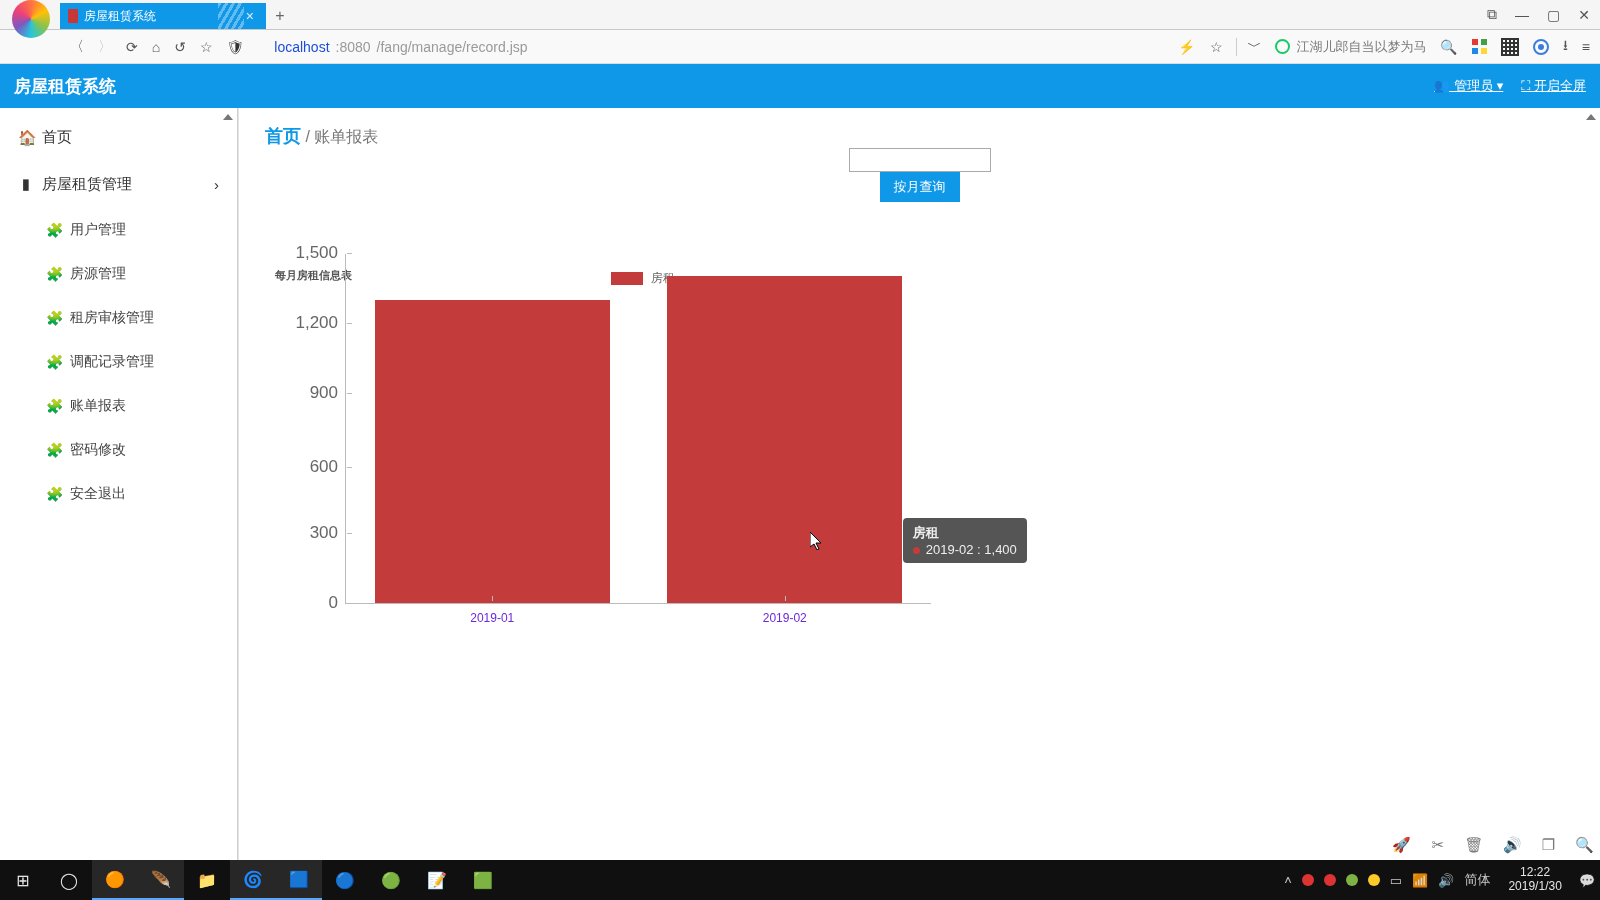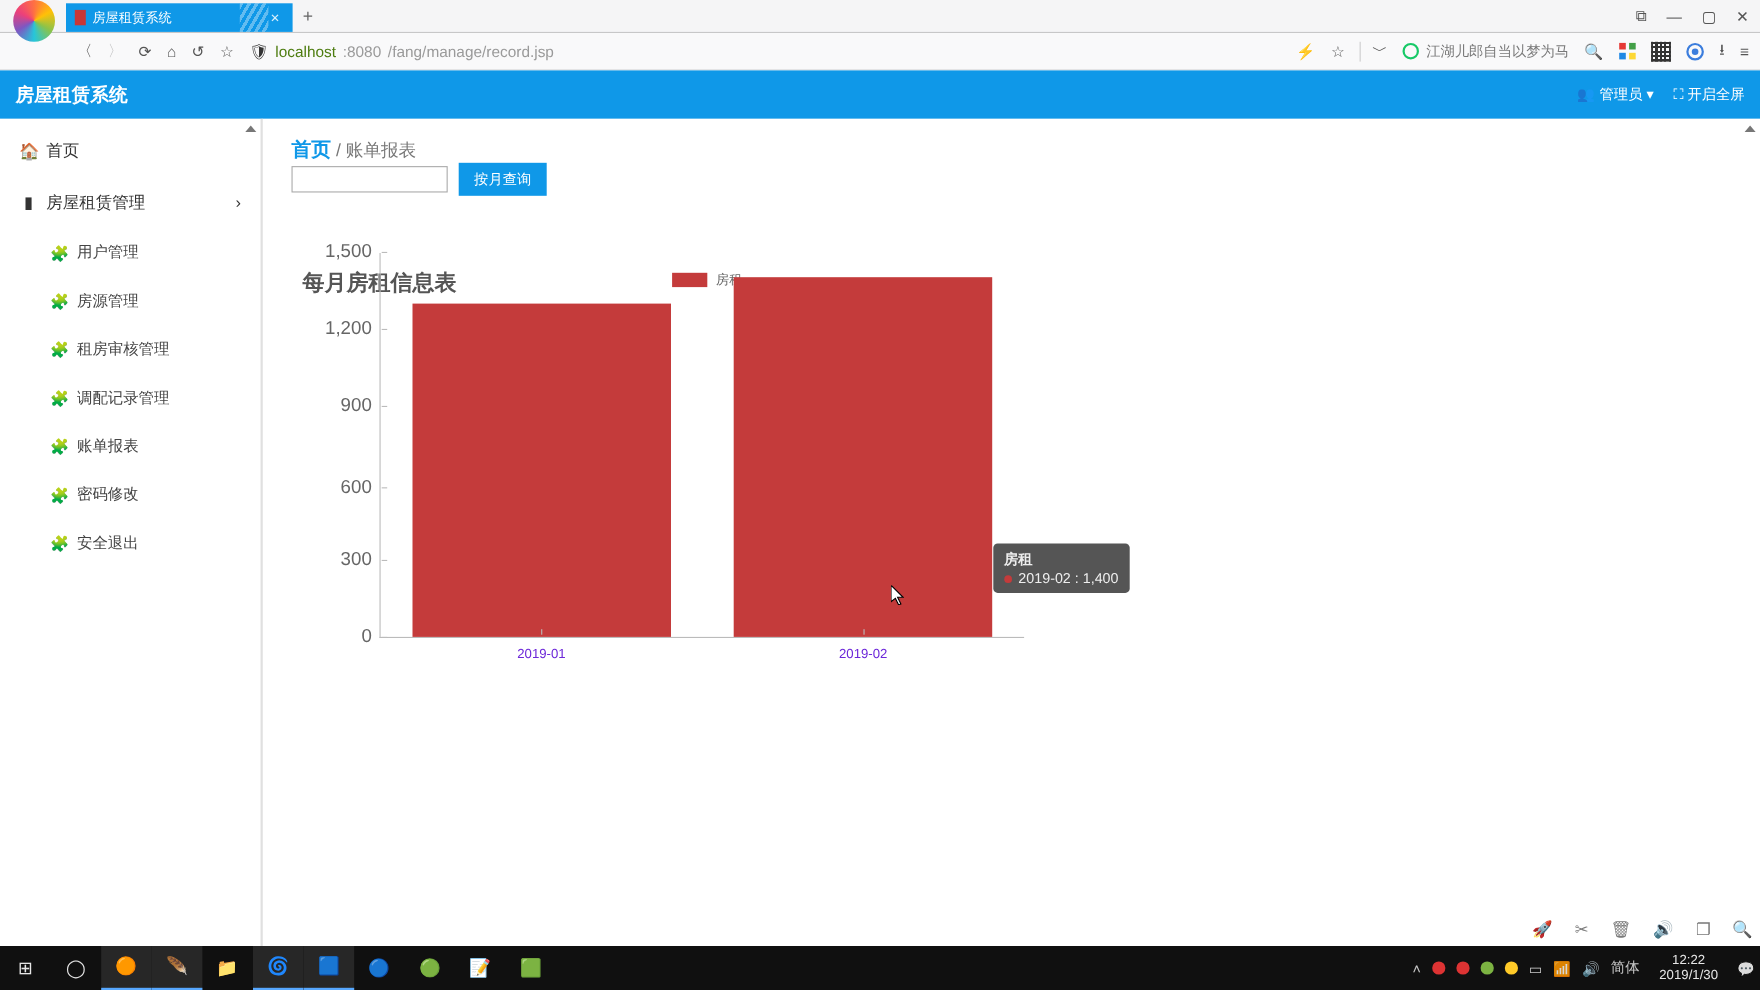--- a/index.html
+++ b/index.html
@@ -12,58 +12,58 @@
   .tab .fav { width:10px; height:14px; background:#c83737; margin-right:6px;}
   .tab .tclose { margin-left:auto; font-size:14px; padding:0 4px; opacity:.85;}
   .tab-stripes{position:absolute; right:22px; top:0; bottom:0; width:26px; background:repeating-linear-gradient(120deg,rgba(255,255,255,.35)0 3px,transparent 3px 6px);}
   .newtab { width:28px; height:26px; display:flex; align-items:center; justify-content:center; color:#666; font-size:16px;}
   .titlebar-right{ margin-left:auto; display:flex; align-items:center; gap:18px; padding-right:10px; height:100%; color:#555;}
   .titlebar-right span{font-size:14px;}
 
   .addrbar { height:34px; background:#f9f9fa; display:flex; align-items:center; padding:0 10px 0 70px; gap:14px; border-bottom:1px solid #dcdcdc; font-size:14px; color:#555;}
   .addrbar .icn{cursor:pointer; display:inline-flex;}
   .url { flex:0 0 auto; display:flex; align-items:center; gap:6px; color:#333;}
-  .url .host{color:#4d7c0f;}
+  .url .host{color:#1d4ed8;margin-left:24px;}
   .url .path{color:#9a9a9a;}
   .addr-spacer{flex:1;}
   .hao-cap { display:flex; align-items:center; gap:6px; color:#797979; font-size:13px;}
   .hao-circle{width:15px;height:15px;border:2px solid #17c967;border-radius:50%;}
   .grid4 { width:15px;height:15px; background:
      linear-gradient(#e53935,#e53935) 0 0/6px 6px no-repeat,
      linear-gradient(#43a047,#43a047) 9px 0/6px 6px no-repeat,
      linear-gradient(#1e88e5,#1e88e5) 0 9px/6px 6px no-repeat,
      linear-gradient(#fdd835,#fdd835) 9px 9px/6px 6px no-repeat;}
   .qr { width:18px;height:18px;background:#333; -webkit-mask:radial-gradient(circle,#000 60%,transparent 61%); mask:none; background:repeating-linear-gradient(90deg,#333 0 2px,transparent 2px 4px),repeating-linear-gradient(#333 0 2px,transparent 2px 4px);}
   .evo{width:16px;height:16px;border-radius:50%;border:2px solid #3b7ddd;position:relative;}
   .evo::after{content:"";position:absolute;left:3px;top:3px;width:6px;height:6px;border-radius:50%;background:#3b7ddd;}
 
   
   .app-header{ height:44px; background:#0f98e8; color:#fff; display:flex; align-items:center; padding:0 14px; font-size:17px; font-weight:650;}
   .app-header .right{margin-left:auto; font-weight:400; font-size:13px; display:flex; gap:18px; align-items:center;}
-  .app-header .right span{cursor:pointer;}
+  .app-header .right span{cursor:pointer;text-decoration:underline;}
 
   
   .app-body{ display:flex; height:calc(900px - 30px - 34px - 44px - 40px); }
   .sidebar{ width:238px; background:#fff; border-right:1px solid #cfcfcf; box-shadow:1px 0 0 rgba(0,0,0,.04); padding-top:6px; position:relative;}
   .side-scroll{position:absolute; right:4px; top:4px; width:8px; height:8px; border-left:5px solid transparent;border-right:5px solid transparent;border-bottom:6px solid #777;}
   .nav-item{ display:flex; align-items:center; font-size:15px; color:#333; padding:14px 18px; cursor:pointer;}
   .nav-item.group{ font-weight:500; justify-content:space-between;}
   .nav-item .icn{width:16px; display:inline-block; text-align:center; margin-right:8px;}
   .nav-sub{ margin-left:22px; border-radius:4px; box-shadow:0 1px 4px rgba(0,0,0,0); }
   .nav-sub .nav-item{ padding:13px 18px 13px 24px; font-size:14px; color:#444;}
 
   .content{ flex:1; background:#fff; border-left:1px solid #e5e5e5; padding:16px 26px 0 26px; position:relative;}
   .content-scroll{position:absolute; right:4px; top:4px; width:8px; height:8px; border-left:5px solid transparent;border-right:5px solid transparent;border-bottom:6px solid #777;}
   .breadcrumb{ font-size:16px; color:#777; }
   .breadcrumb a{ color:#0f98e8; text-decoration:none; font-weight:650; font-size:18px;}
-  .query-row{ display:flex; align-items:center; gap:10px; margin-bottom:2px;}
+  .query-row{ display:flex; align-items:center; margin-bottom:2px;flex-direction:column;}
   .query-row input{ width:142px; height:24px; border:1px solid #aaa; padding:2px 4px; font-size:13px;}
   .btn-primary{ background:#0f98e8; color:#fff; border:none; padding:6px 14px; font-size:13px; cursor:pointer;}
   .chart-wrap{ position:relative; }
-  .chart-title{ font-weight:700; font-size:20px; color:#555; position:absolute; left:10px; top:14px;}
+  .chart-title{ font-weight:700; font-size:11px; color:#555; position:absolute; left:10px; top:14px;}
   .legend{ position:absolute; left:346px; top:16px; display:flex; align-items:center; gap:8px; font-size:12px; color:#666;}
   .legend .sw{width:32px;height:13px;background:#c43b3b;}
 
   
   .plot{ position:relative; margin-left:80px; margin-top:52px; width:586px; height:350px; border-left:1px solid #bbb; border-bottom:1px solid #bbb;}
   .ytick{ position:absolute; right:100%; transform:translateY(50%); font-size:17px; color:#666; padding-right:8px;}
   .ytick::after{content:"";position:absolute;right:-6px;top:50%;width:5px;height:1px;background:#bbb;}
   .xtick{ position:absolute; top:100%; transform:translateX(-50%); font-size:12px; color:#6d28d9; padding-top:8px;}
   .xtick::before{content:"";position:absolute;left:50%;top:-7px;width:1px;height:5px;background:#bbb;}
   .bar{ position:absolute; bottom:0; background:#c43b3b;}

